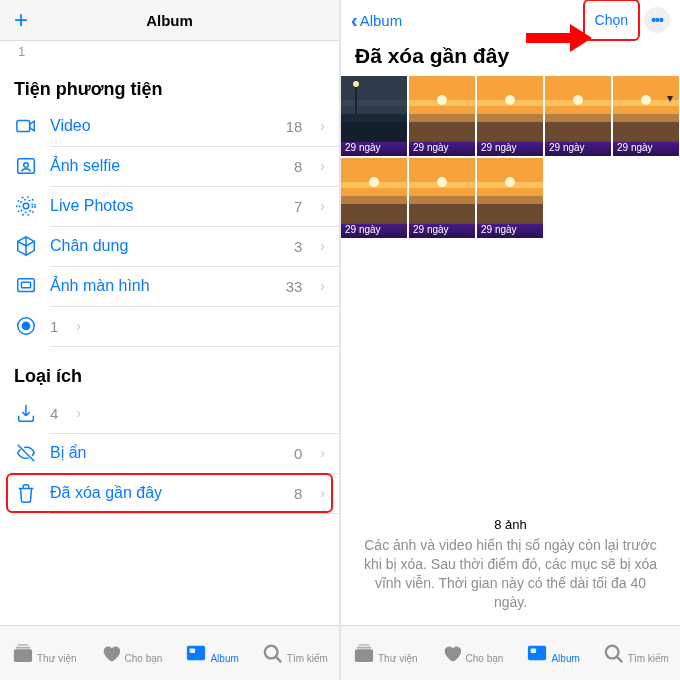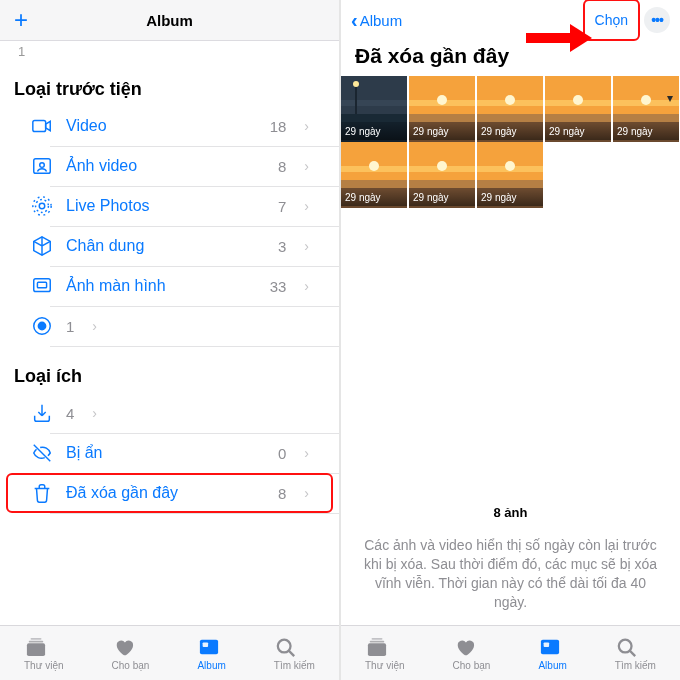--- a/index.html
+++ b/index.html
@@ -5,64 +5,64 @@
 html,body{margin:0;padding:0;font-family:-apple-system,"Helvetica Neue",Arial,sans-serif;background:#fff;-webkit-font-smoothing:antialiased}
 .wrap{width:680px;height:680px;display:flex;background:#fff;position:relative}
 .pane{width:339px;height:680px;position:relative;overflow:hidden;background:#fff;display:flex;flex-direction:column}
 .divider{width:2px;height:680px;background:#e5e5e5}
 
 .lhdr{height:40px;background:#f6f6f7;border-bottom:1px solid #dcdbe0;display:flex;align-items:center;justify-content:center;position:relative;font-size:15px;font-weight:600}
 .lhdr .plus{position:absolute;left:14px;top:8px;font-size:24px;font-weight:300;color:#0a7aff;line-height:24px}
 .lbody{flex:1;overflow:hidden;font-size:15px;color:#000}
 .sub{font-size:13px;color:#999;padding:3px 18px 0}
 .sechdr{font-size:18px;font-weight:700;padding:20px 14px 6px}
-.row{display:flex;align-items:center;height:40px;padding:0 30px;position:relative}
+.row{display:flex;align-items:center;height:40px;padding:0 14px;position:relative}
 .row .ic{width:24px;height:24px;display:flex;align-items:center;justify-content:center;margin-right:12px;color:#0a7aff}
 .row .lab{flex:1;color:#0a7aff;font-size:16px}
 .row .cnt{color:#8e8e93;font-size:15px;margin-right:18px}
 .row .chev{color:#c6c6c8;font-size:14px}
 .row:after{content:"";position:absolute;left:50px;right:0;bottom:0;height:0.5px;background:#e3e3e5}
 .hl{position:absolute;border:2px solid #ff1010;border-radius:6px;pointer-events:none}
 
 .tabbar{height:54px;background:#f7f7f8;border-top:1px solid #d9d8dc;display:flex;justify-content:space-around;align-items:center}
-.tab{display:flex;flex-direction:column;align-items:flex-start;font-size:10px;color:#8e8e93;gap:2px}
+.tab{display:flex;flex-direction:row;align-items:flex-end;font-size:10px;color:#8e8e93;gap:2px}
 .tab.active{color:#0a7aff}
 .tab .ti{width:24px;height:22px;display:flex;align-items:center;justify-content:center}
 
 .rhdr{height:40px;display:flex;align-items:center;padding:0 10px;position:relative}
 .rhdr .back{color:#0a7aff;font-size:15px;display:flex;align-items:center;gap:2px}
 .rhdr .bchev{font-size:20px;line-height:14px;font-weight:600}
 .rhdr .spacer{flex:1}
 .rhdr .chon{color:#0a7aff;font-size:14px;padding:10px 8px;position:relative}
 .rhdr .more{width:26px;height:26px;border-radius:50%;background:#eef0f2;color:#0a7aff;display:flex;align-items:center;justify-content:center;font-weight:700;margin-left:8px;font-size:14px;letter-spacing:-1px}
 .rtitle{font-size:21px;font-weight:700;padding:4px 14px 8px}
 .grid{display:flex;flex-wrap:wrap;gap:2px}
-.thumb{width:66px;height:64px;position:relative;background:#4c1d95}
+.thumb{width:66px;height:80px;position:relative;background:#4c1d95}
 .thumb .ft{position:absolute;left:0;right:0;bottom:0;font-size:10px;color:#fff;padding:3px 4px;background:linear-gradient(transparent,rgba(0,0,0,0.45))}
 .thumb svg{width:66px;height:66px;display:block}
 .rfoot{position:absolute;left:0;right:0;bottom:54px;text-align:center;padding:6px 16px 14px;font-size:12px}
-.rfoot .cnt{font-weight:700;color:#000;margin-bottom:16px;font-size:13px}
+.rfoot .cnt{font-weight:400;color:#000;margin-bottom:4px;font-size:13px}
 .rfoot .msg{color:#8e8e93;line-height:1.35;font-size:14px}
 
 .arrow{position:absolute;top:22px;right:86px;width:70px;height:32px;pointer-events:none}
 .arrow svg{overflow:visible}
 </style>
 </head>
 <body>
 
 <div class="wrap">
 
 <div class="pane">
   <div class="lhdr">
     <span class="plus">+</span>
     <span>Album</span>
   </div>
   <div class="lbody">
     <div class="sub">1</div>
-    <div class="sechdr">Loại trước tiện</div>
+    <div class="sechdr">Tiện phương tiện</div>
     <div id="media-list">
           <div class="row">
     <span class="ic">
               <svg width="22" height="22" viewBox="0 0 24 24" fill="none" stroke="#0a7aff" stroke-width="1.6">
                 <rect x="2" y="6" width="14" height="12" rx="2"></rect>
                 <path d="M16 10l5-3v10l-5-3z"></path>
               </svg>
             </span>
     <span class="lab">Video</span>
     <span class="cnt">18</span>
@@ -70,21 +70,21 @@
 
   </div>
           <div class="row">
     <span class="ic">
               <svg width="22" height="22" viewBox="0 0 24 24" fill="none" stroke="#0a7aff" stroke-width="1.6">
                 <rect x="3" y="4" width="18" height="16" rx="2"></rect>
                 <circle cx="12" cy="11" r="2.5"></circle>
                 <path d="M7 18c1-2 3-3 5-3s4 1 5 3"></path>
               </svg>
             </span>
-    <span class="lab">Ảnh video</span>
+    <span class="lab">Ảnh selfie</span>
     <span class="cnt">8</span>
     <span class="chev">›</span>
 
   </div>
           <div class="row">
     <span class="ic">
               <svg width="22" height="22" viewBox="0 0 24 24" fill="none" stroke="#0a7aff" stroke-width="1.6">
                 <circle cx="12" cy="12" r="3"></circle>
                 <circle cx="12" cy="12" r="7" stroke-dasharray="2 3"></circle>
                 <circle cx="12" cy="12" r="10" stroke-dasharray="2 4"></circle>

